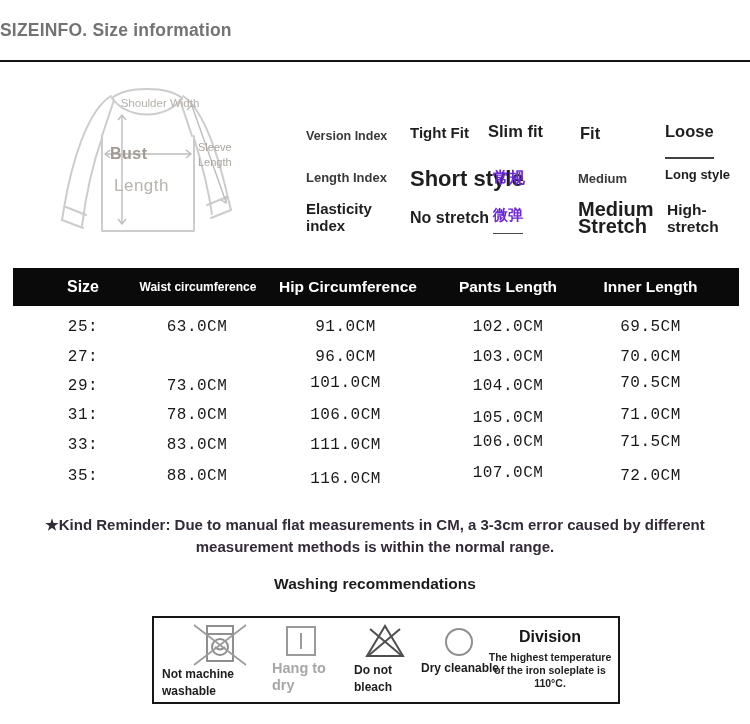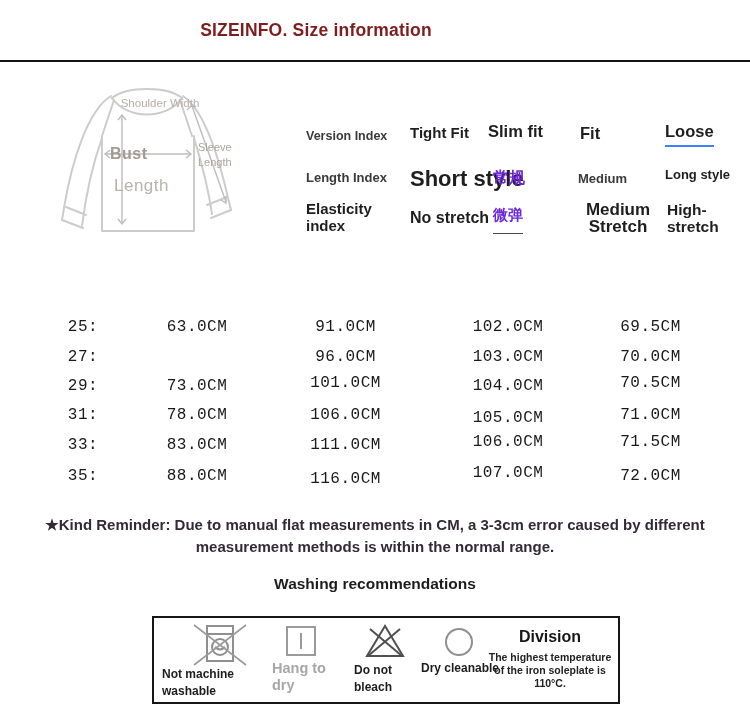--- a/index.html
+++ b/index.html
@@ -3,40 +3,40 @@
 <meta charset="utf-8">
 <style>
   * { margin:0; padding:0; box-sizing:border-box; }
   body { background:#ffffff; }
   .page {
     position:relative; width:750px; height:724px; background:#ffffff;
     font-family:"Liberation Sans", sans-serif; overflow:hidden;
   }
   .abs { position:absolute; }
   .title {
-    top:20px; left:0; width:632px; text-align:center;
-    font-size:17.5px; font-weight:bold; color:#7f1d1d; letter-spacing:.2px;
+    top:20px; left:0; width:632px; 
+    font-size:17.5px; font-weight:bold; color:#737373; letter-spacing:.2px;
   }
   .divider { top:60px; left:0; width:750px; height:2px; background:#141414; }
 
   
   .shirt-wrap { left:42px; top:76px; width:235px; height:188px; }
   .shirt-label { position:absolute; color:#b4afa9; }
   .lbl-shoulder { left:58px; top:21px; width:120px; font-size:11.5px; text-align:center; }
   .lbl-bust { left:68px; top:69px; font-size:16px; font-weight:bold; color:#a19b94; letter-spacing:.5px; }
   .lbl-length { left:72px; top:100px; font-size:17px; color:#b8b3ac; letter-spacing:.5px; }
   .lbl-sleeve { left:156px; top:64px; width:52px; font-size:11px; color:#aaa59f; line-height:15px; }
 
   
   .fit-cell { position:absolute; color:#2b2b2b; white-space:nowrap; }
   .fg-label { font-size:12.5px; font-weight:bold; color:#3a3a3a; }
   .fg-big { font-size:16.5px; font-weight:bold; color:#1e1e1e; }
   .fg-med { font-size:15px; font-weight:bold; color:#1e1e1e; }
   .fg-cjk { font-size:16px; font-weight:bold; color:#6d28d9; }
-  .u2 { border-bottom:2px solid #3b82f6; padding-bottom:4px; }
+  .u2 { border-bottom:2px solid #404040; padding-bottom:16px; }
   .u1 { border-bottom:1.5px solid #4a4a4a; padding-bottom:8px; }
   .wrapcell { white-space:normal; line-height:17px; }
 
   
   .thead { left:13px; top:268px; width:726px; height:38px; background:#0a0a0a; }
   .th { position:absolute; color:#ffffff; top:50%; transform:translateY(-50%); text-align:center; font-weight:bold; }
   .trow { left:0; width:750px; height:26px; }
   .td {
     position:absolute; text-align:center; font-family:"Liberation Mono", monospace;
     font-size:16px; color:#191919; letter-spacing:.5px;
@@ -113,23 +113,30 @@
 
   <div class="abs fit-cell fg-label" style="left:306px; top:170px; font-size:13px;">Length Index</div>
   <div class="abs fit-cell fg-big" style="left:410px; top:166px; font-size:22px;">Short style</div>
   <div class="abs fit-cell fg-cjk" style="left:493px; top:168px;">常规</div>
   <div class="abs fit-cell fg-label" style="left:578px; top:171px; font-size:13px;">Medium</div>
   <div class="abs fit-cell fg-big" style="left:665px; top:167px; font-size:13px;">Long style</div>
 
   <div class="abs fit-cell fg-med wrapcell" style="left:306px; top:200px; width:90px; font-size:15px;">Elasticity index</div>
   <div class="abs fit-cell fg-big" style="left:410px; top:209px; font-size:16px;">No stretch</div>
   <div class="abs fit-cell fg-cjk u1" style="left:493px; top:206px; font-size:15px;">微弹</div>
-  <div class="abs fit-cell fg-med wrapcell" style="left:578px; top:201px; width:80px; font-size:17px;text-align:center;">Medium Stretch</div>
+  <div class="abs fit-cell fg-med wrapcell" style="left:578px; top:201px; width:80px; font-size:20px;">Medium Stretch</div>
   <div class="abs fit-cell fg-med wrapcell" style="left:667px; top:201px; width:62px; font-size:15.5px;">High-stretch</div>
 
+  <div class="abs thead">
+    <div class="th" style="left:15px; width:110px; font-size:16px;">Size</div>
+    <div class="th" style="left:125px; width:120px; font-size:12px;">Waist circumference</div>
+    <div class="th" style="left:250px; width:170px; font-size:15.5px;">Hip Circumference</div>
+    <div class="th" style="left:415px; width:160px; font-size:15.5px;">Pants Length</div>
+    <div class="th" style="left:560px; width:155px; font-size:15.5px;">Inner Length</div>
+  </div>
 
   <div class="abs trow" style="top:318px;">
     <span class="td" style="left:38px;  width:90px;">25:</span>
     <span class="td" style="left:132px; width:130px;">63.0CM</span>
     <span class="td" style="left:278px; width:135px;">91.0CM</span>
     <span class="td" style="left:438px; width:140px;">102.0CM</span>
     <span class="td" style="left:583px; width:135px;">69.5CM</span>
   </div>
   <div class="abs trow" style="top:348px;">
     <span class="td" style="left:38px;  width:90px;">27:</span>

